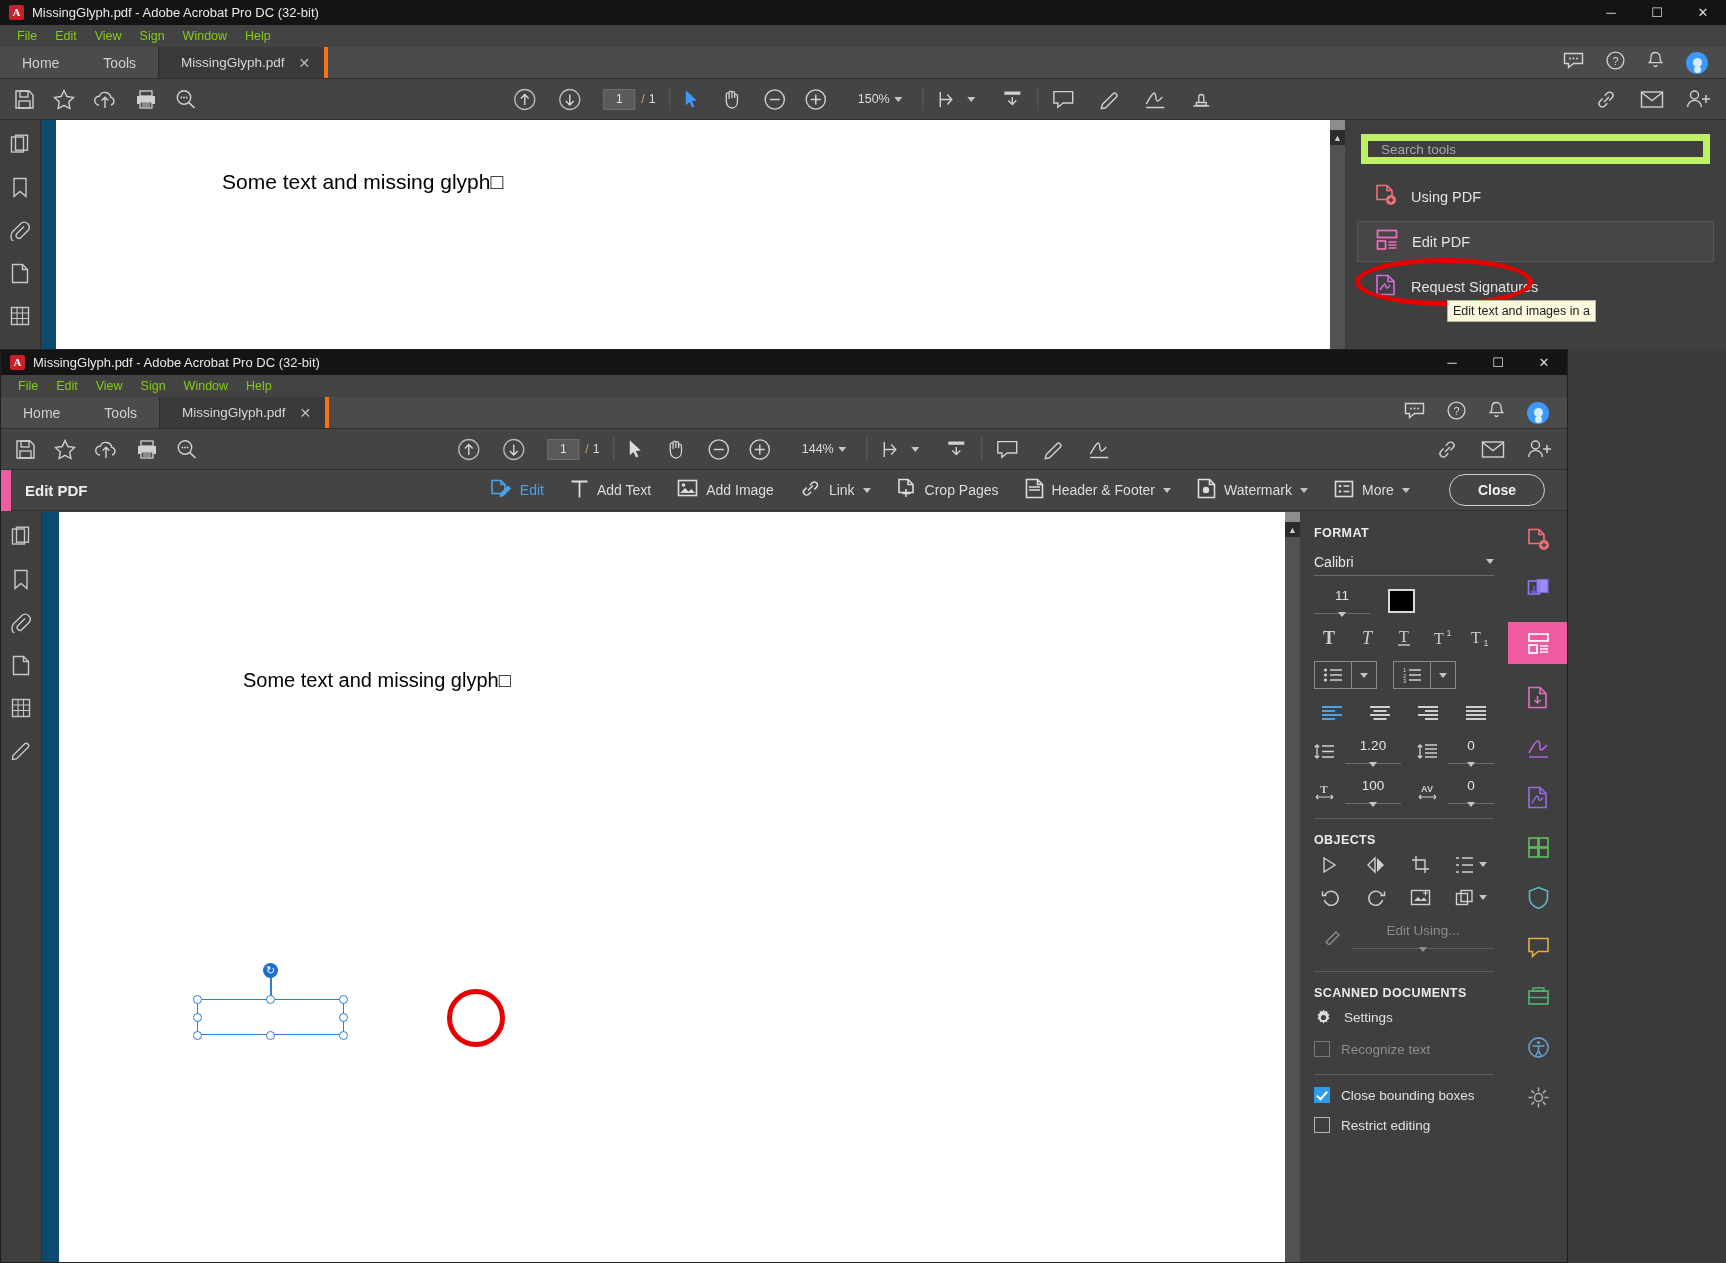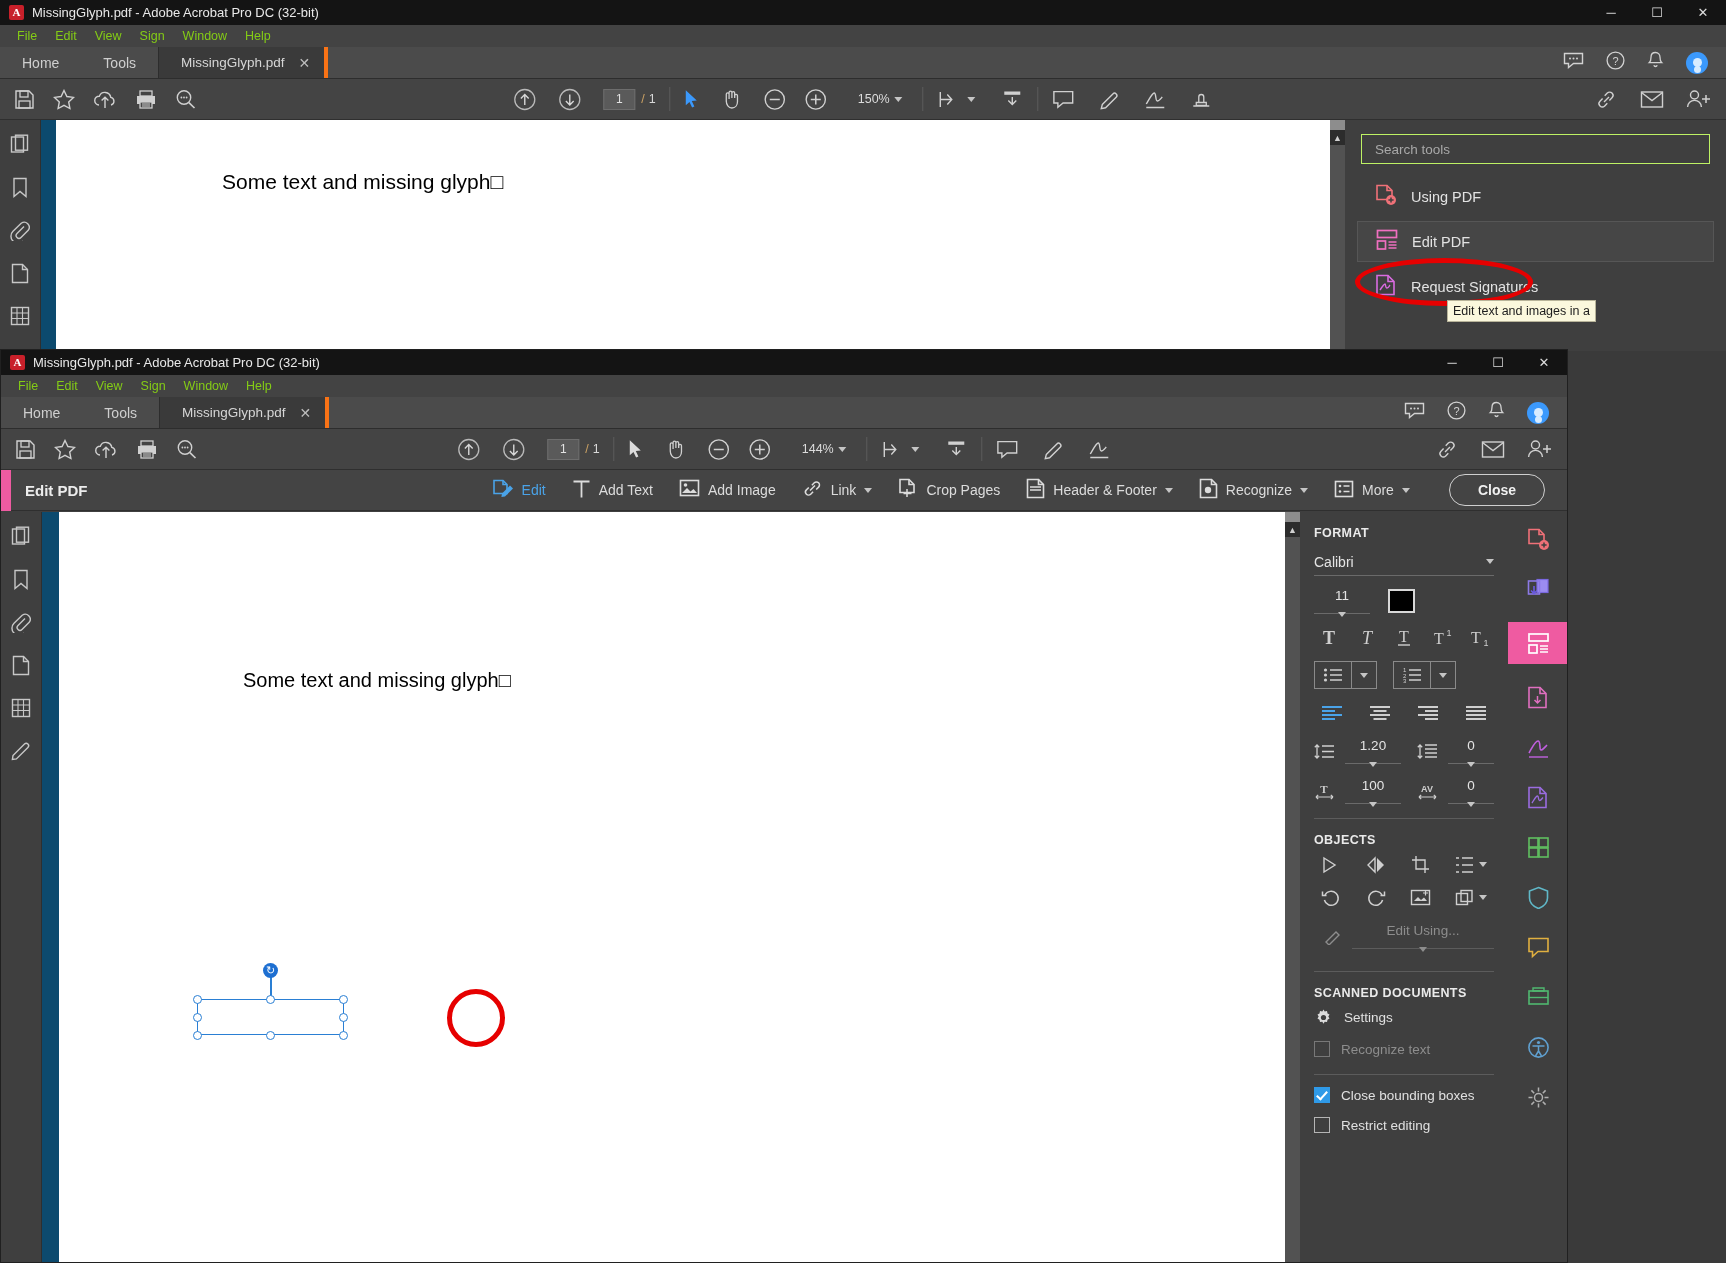--- a/index.html
+++ b/index.html
@@ -79,21 +79,21 @@
   .doctext { position:absolute; font-family:"Liberation Sans",sans-serif; color:#000; white-space:nowrap; }
 
   .vscroll { position:absolute; width:15px; background:#555; }
   .vscroll .up, .vscroll .dn { height:15px; background:#2c2c2c; color:#cfcfcf;
         font-size:9px; display:flex;align-items:center;justify-content:center; }
   .vscroll .thumb { background:#8d8d8d; }
   .vscroll .track { background:#525252; }
 
   
   .toolsp { position:absolute; background:#3f3f3f; }
-  .searchtools { margin:14px 16px 0 16px; height:30px; border:1px solid #bef264;
+  .searchtools { margin:14px 16px 0 16px; height:30px; border:7px solid #bef264;
                  background:#3f3f3f; color:#a8a8a8; font-size:13.5px;
                  display:flex; align-items:center; padding-left:13px; }
   .toolrow { height:41px; display:flex; align-items:center; gap:14px;
              padding-left:18px; color:#e2e2e2; font-size:14.5px; margin:4px 12px 0 12px;}
   .toolrow.hl { background:#464646; border:1px solid #565656; }
   .tooltipbox { position:absolute; background:#fbf8dd; color:#1c1c1c; font-size:12.5px;
                 padding:3px 5px; border:1px solid #b8b49a; white-space:nowrap; }
 
   
   .editbar { height:41px; background:#444; display:flex; align-items:center;
@@ -697,21 +697,21 @@
       </div>
 
       <div class="etool">
         <span>
           <svg width="19" height="21" viewBox="0 0 19 21">
               <path d="M1.5 1.5h11l5 5v13h-16z" fill="none" stroke="#dcdcdc" stroke-width="1.6"></path>
               <path d="M12.5 1.5v5h5" fill="none" stroke="#dcdcdc" stroke-width="1.6"></path>
               <circle cx="9" cy="12" r="3.2" fill="#dcdcdc"></circle>
             </svg>
         </span>
-        <span>Recognize</span>
+        <span>Watermark</span>
         <span class="caret"></span>
       </div>
 
       <div class="etool">
         <span>
           <svg width="20" height="18" viewBox="0 0 20 18">
               <rect x="1.5" y="1.5" width="17" height="15" fill="none" stroke="#dcdcdc" stroke-width="1.6"></rect>
               <circle cx="6" cy="6" r="1.3" fill="#dcdcdc"></circle>
               <circle cx="6" cy="11.5" r="1.3" fill="#dcdcdc"></circle>
               <path d="M9.5 6h6M9.5 11.5h6" stroke="#dcdcdc" stroke-width="1.4"></path>

